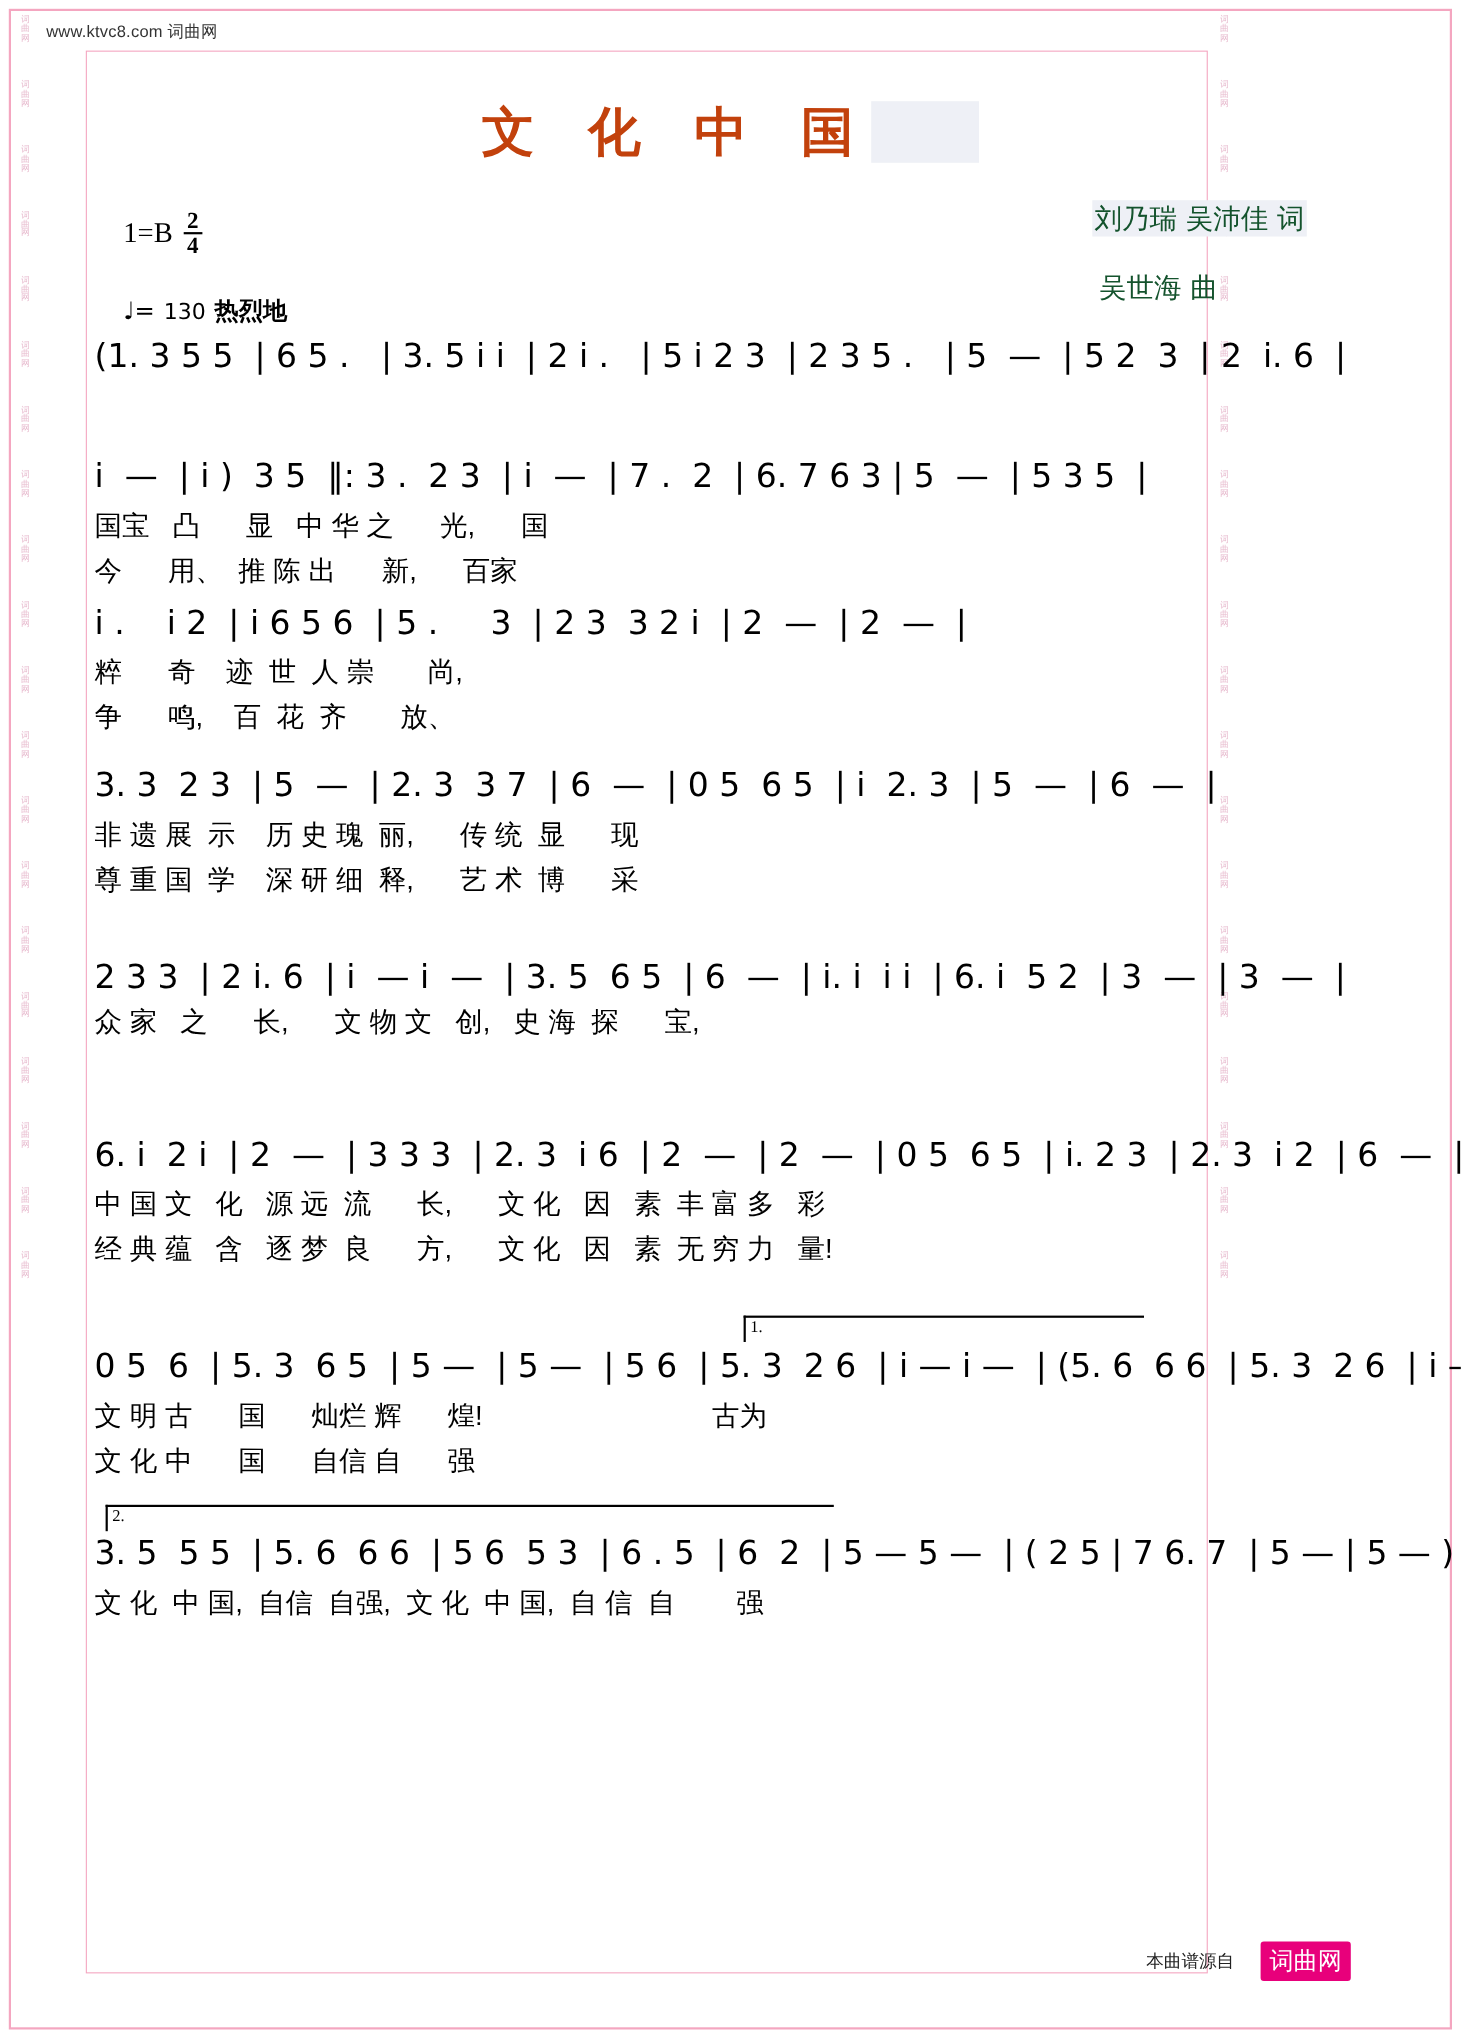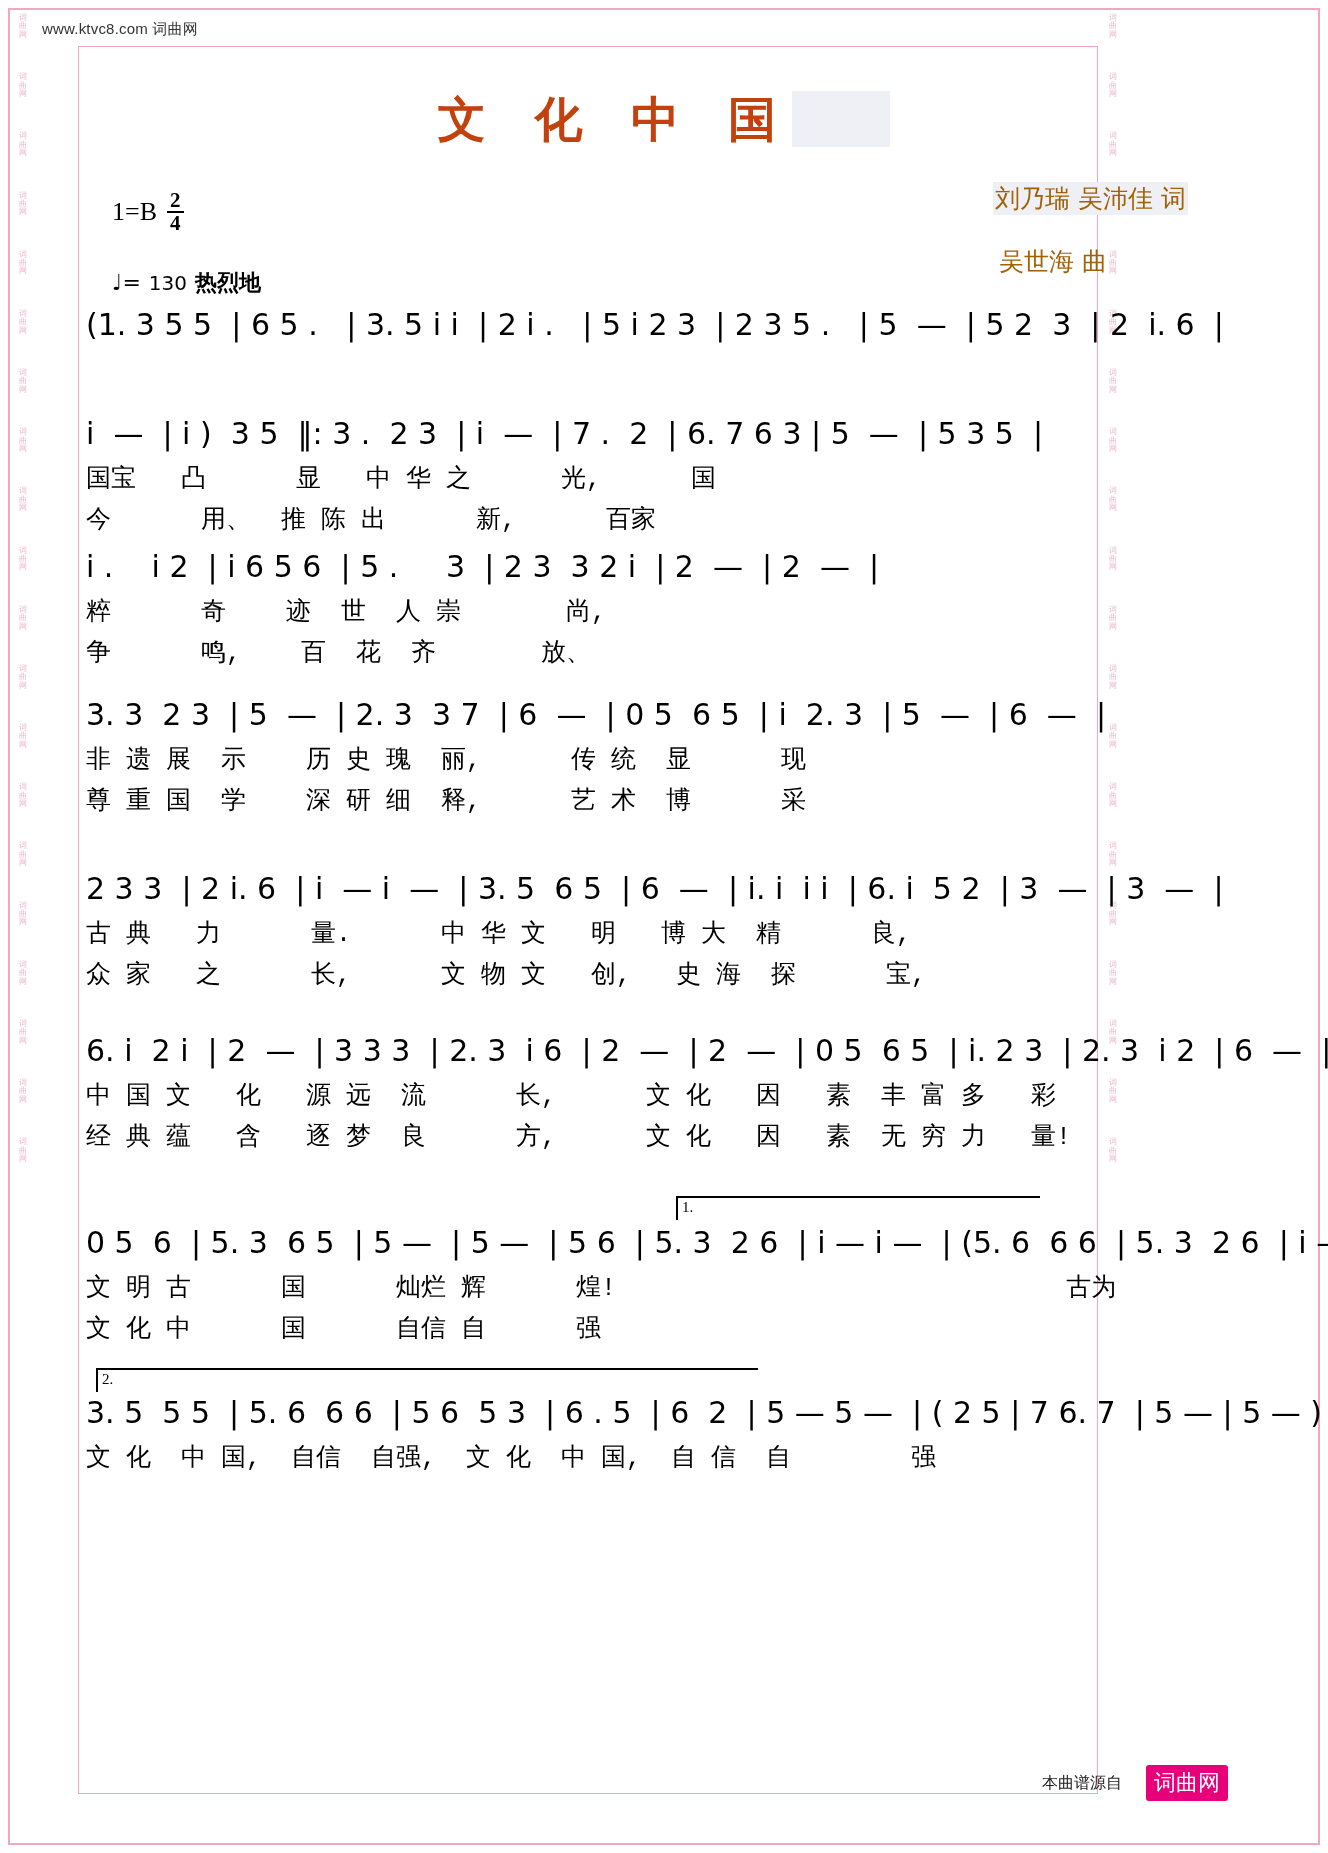--- a/index.html
+++ b/index.html
@@ -69,21 +69,21 @@
     font-family:"DejaVu Sans", sans-serif;
   }
   .title .hl{background:#eef0f6;}
 
   .credits{
     position:absolute;
     right:140px;top:182px;
     text-align:left;
     font-size:25px;
     font-family:"DejaVu Sans", sans-serif;
-    color:#a16207;
+    color:#14532d;
   }
   .credits .line2{margin-top:30px;margin-left:6px;}
   .credits .shade{background:#eef0f6;padding:0 2px;}
 
   .keysig{
     position:absolute;
     left:112px;top:190px;
     font-size:26px;
     font-family:"Liberation Serif", serif;
     display:flex;align-items:center;gap:10px;
@@ -110,21 +110,21 @@
   }
   .notes{
     font-family:"DejaVu Sans", sans-serif;
     font-size:30px;
     color:#000;
     white-space:pre;
     letter-spacing:0px;
     line-height:1.0;
   }
   .lyric{
-    font-family:Liberation Mono, monospace;
+    font-family:Liberation Sans, sans-serif;
     font-size:25px;
     color:#000;
     white-space:pre;
     margin-top:12px;
   }
   .lyric.l2{margin-top:8px;}
 
   .ending{
     position:absolute;
     border-left:2px solid #000;
@@ -320,21 +320,20 @@
 </div>
 
 <div class="system" style="top:700px;">
   <div class="notes">3. 3  2 3  | 5  —  | 2. 3  3 7  | 6  —  | 0 5  6 5  | i  2. 3  | 5  —  | 6  —  |</div>
   <div class="lyric">非 遗 展  示    历 史 瑰  丽,      传 统  显      现</div>
   <div class="lyric l2">尊 重 国  学    深 研 细  释,      艺 术  博      采</div>
 </div>
 
 <div class="system" style="top:830px;margin-top:44px;">
   <div class="notes">2 3 3  | 2 i. 6  | i  — i  —  | 3. 5  6 5  | 6  —  | i. i  i i  | 6. i  5 2  | 3  —  | 3  —  |</div>
-  <div class="lyric">古 典   力      量.      中 华 文   明   博 大  精      良,</div>
   <div class="lyric l2">众 家   之      长,      文 物 文   创,   史 海  探      宝,</div>
 </div>
 
 <div class="system" style="top:1036px;">
   <div class="notes">6. i  2 i  | 2  —  | 3 3 3  | 2. 3  i 6  | 2  —  | 2  —  | 0 5  6 5  | i. 2 3  | 2. 3  i 2  | 6  —  |</div>
   <div class="lyric">中 国 文   化   源 远  流      长,      文 化   因   素  丰 富 多   彩</div>
   <div class="lyric l2">经 典 蕴   含   逐 梦  良      方,      文 化   因   素  无 穷 力   量!</div>
 </div>
 
 <div class="ending" style="left:676px;top:1196px;width:362px;">

